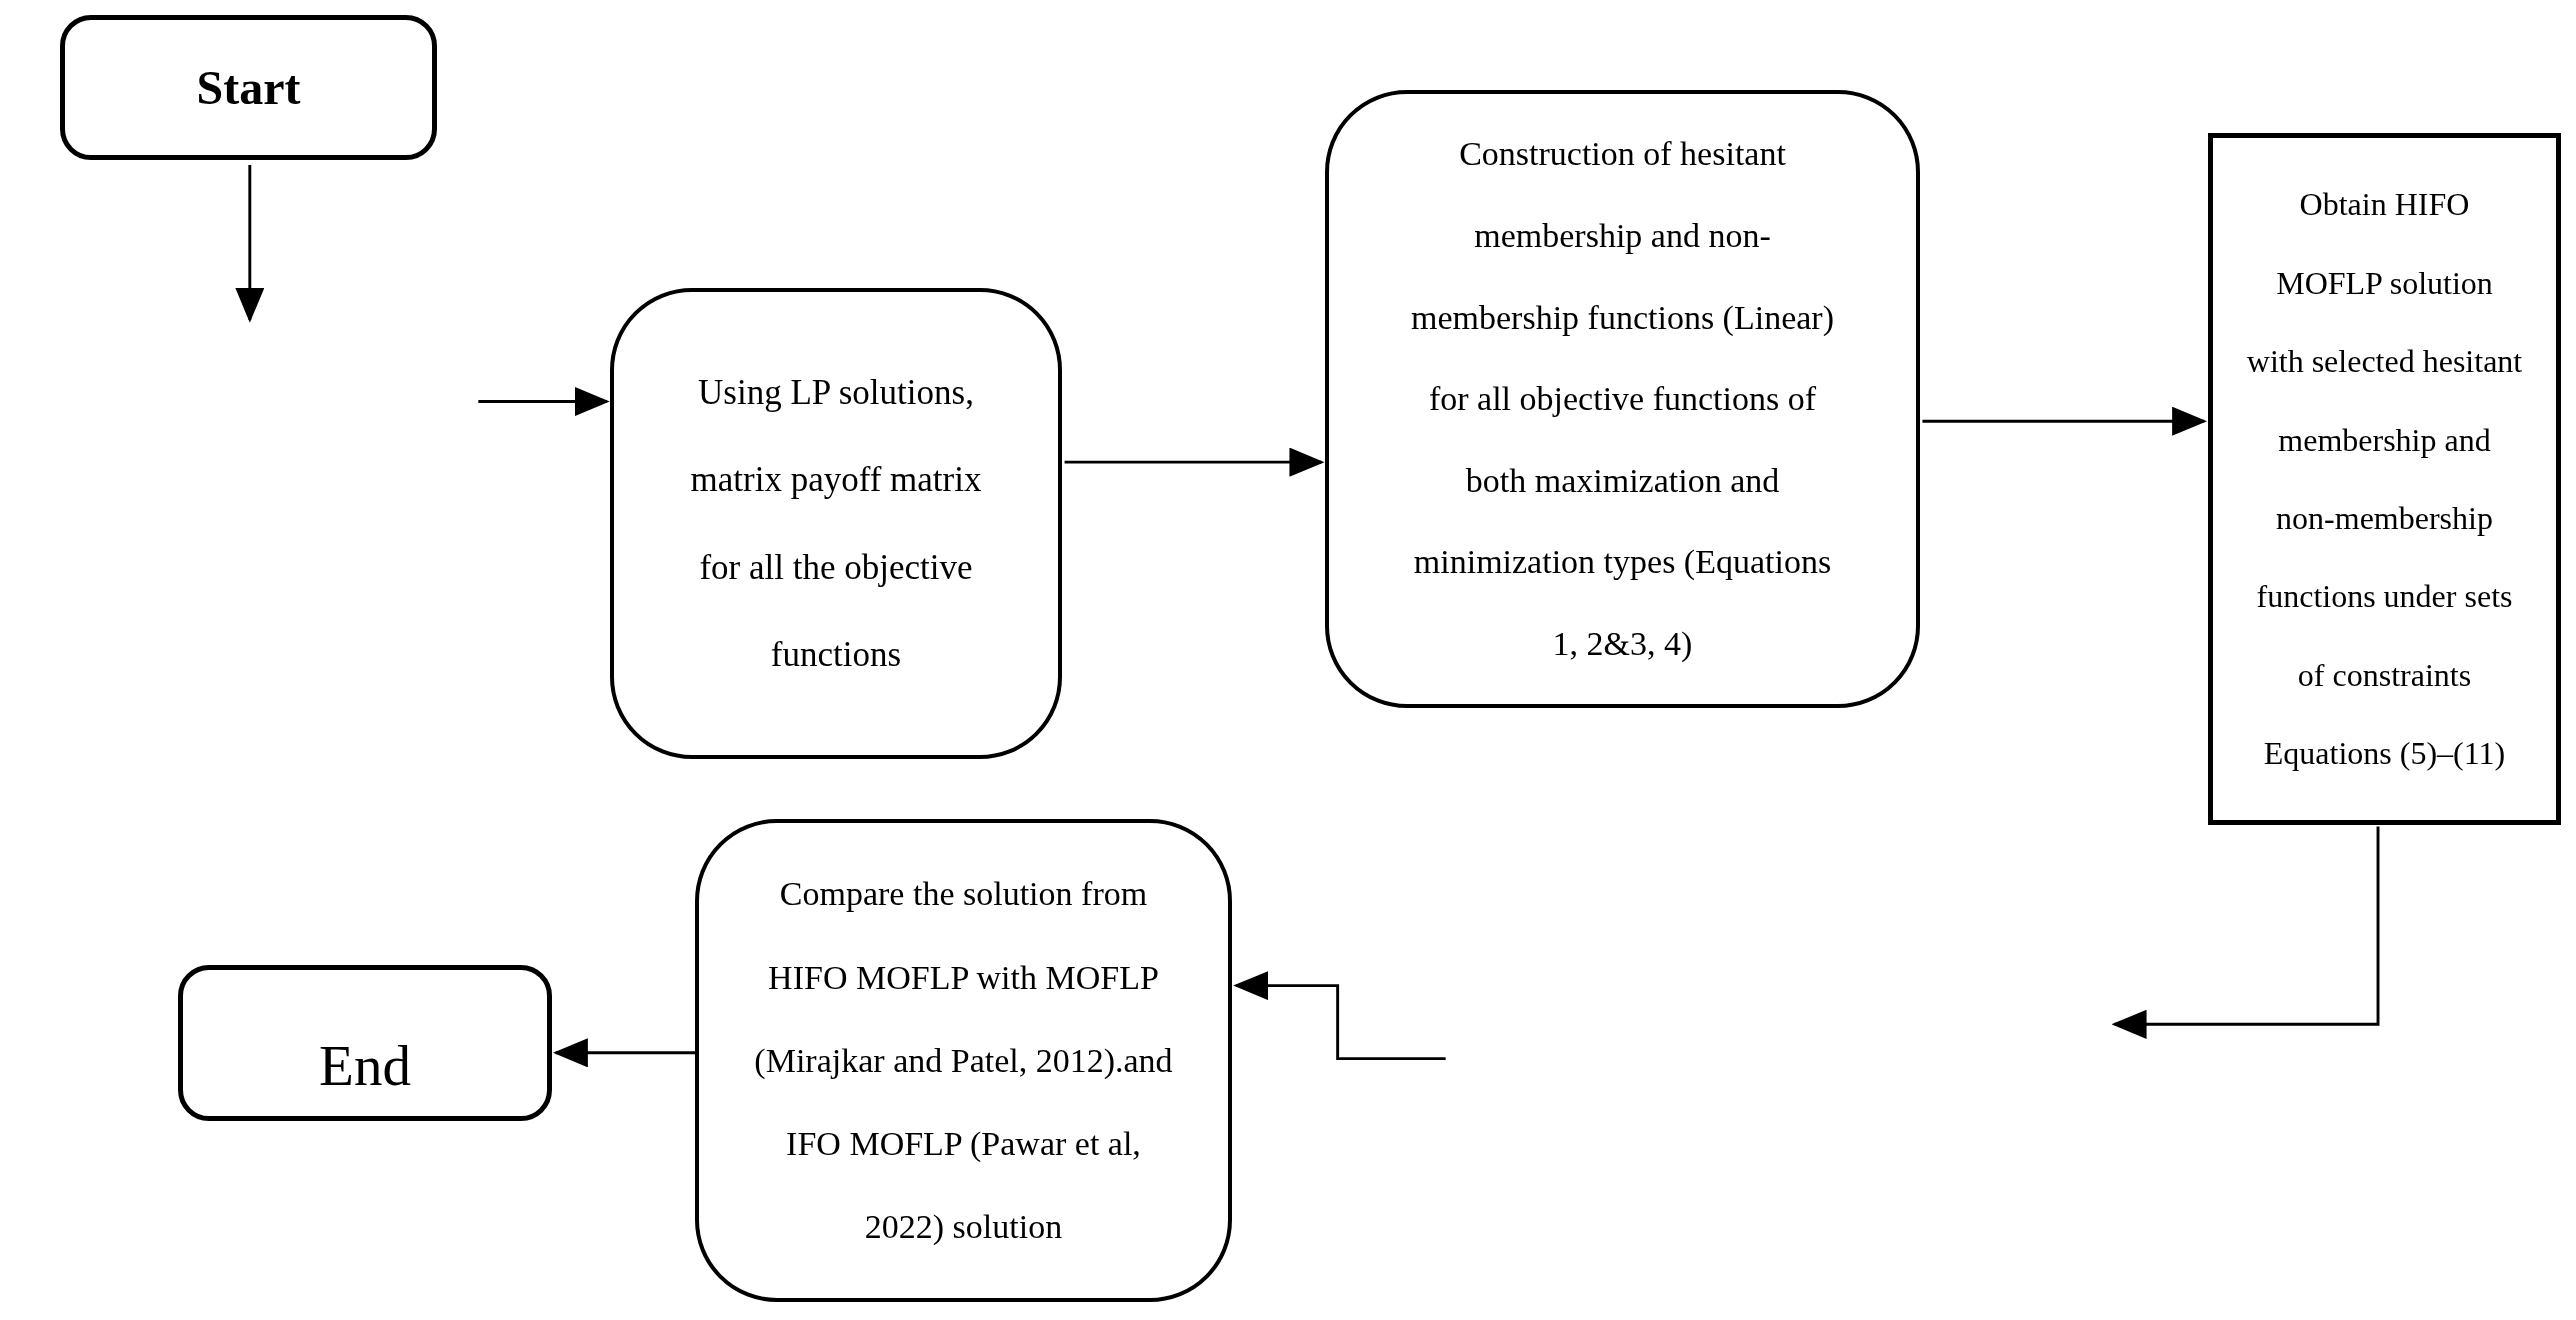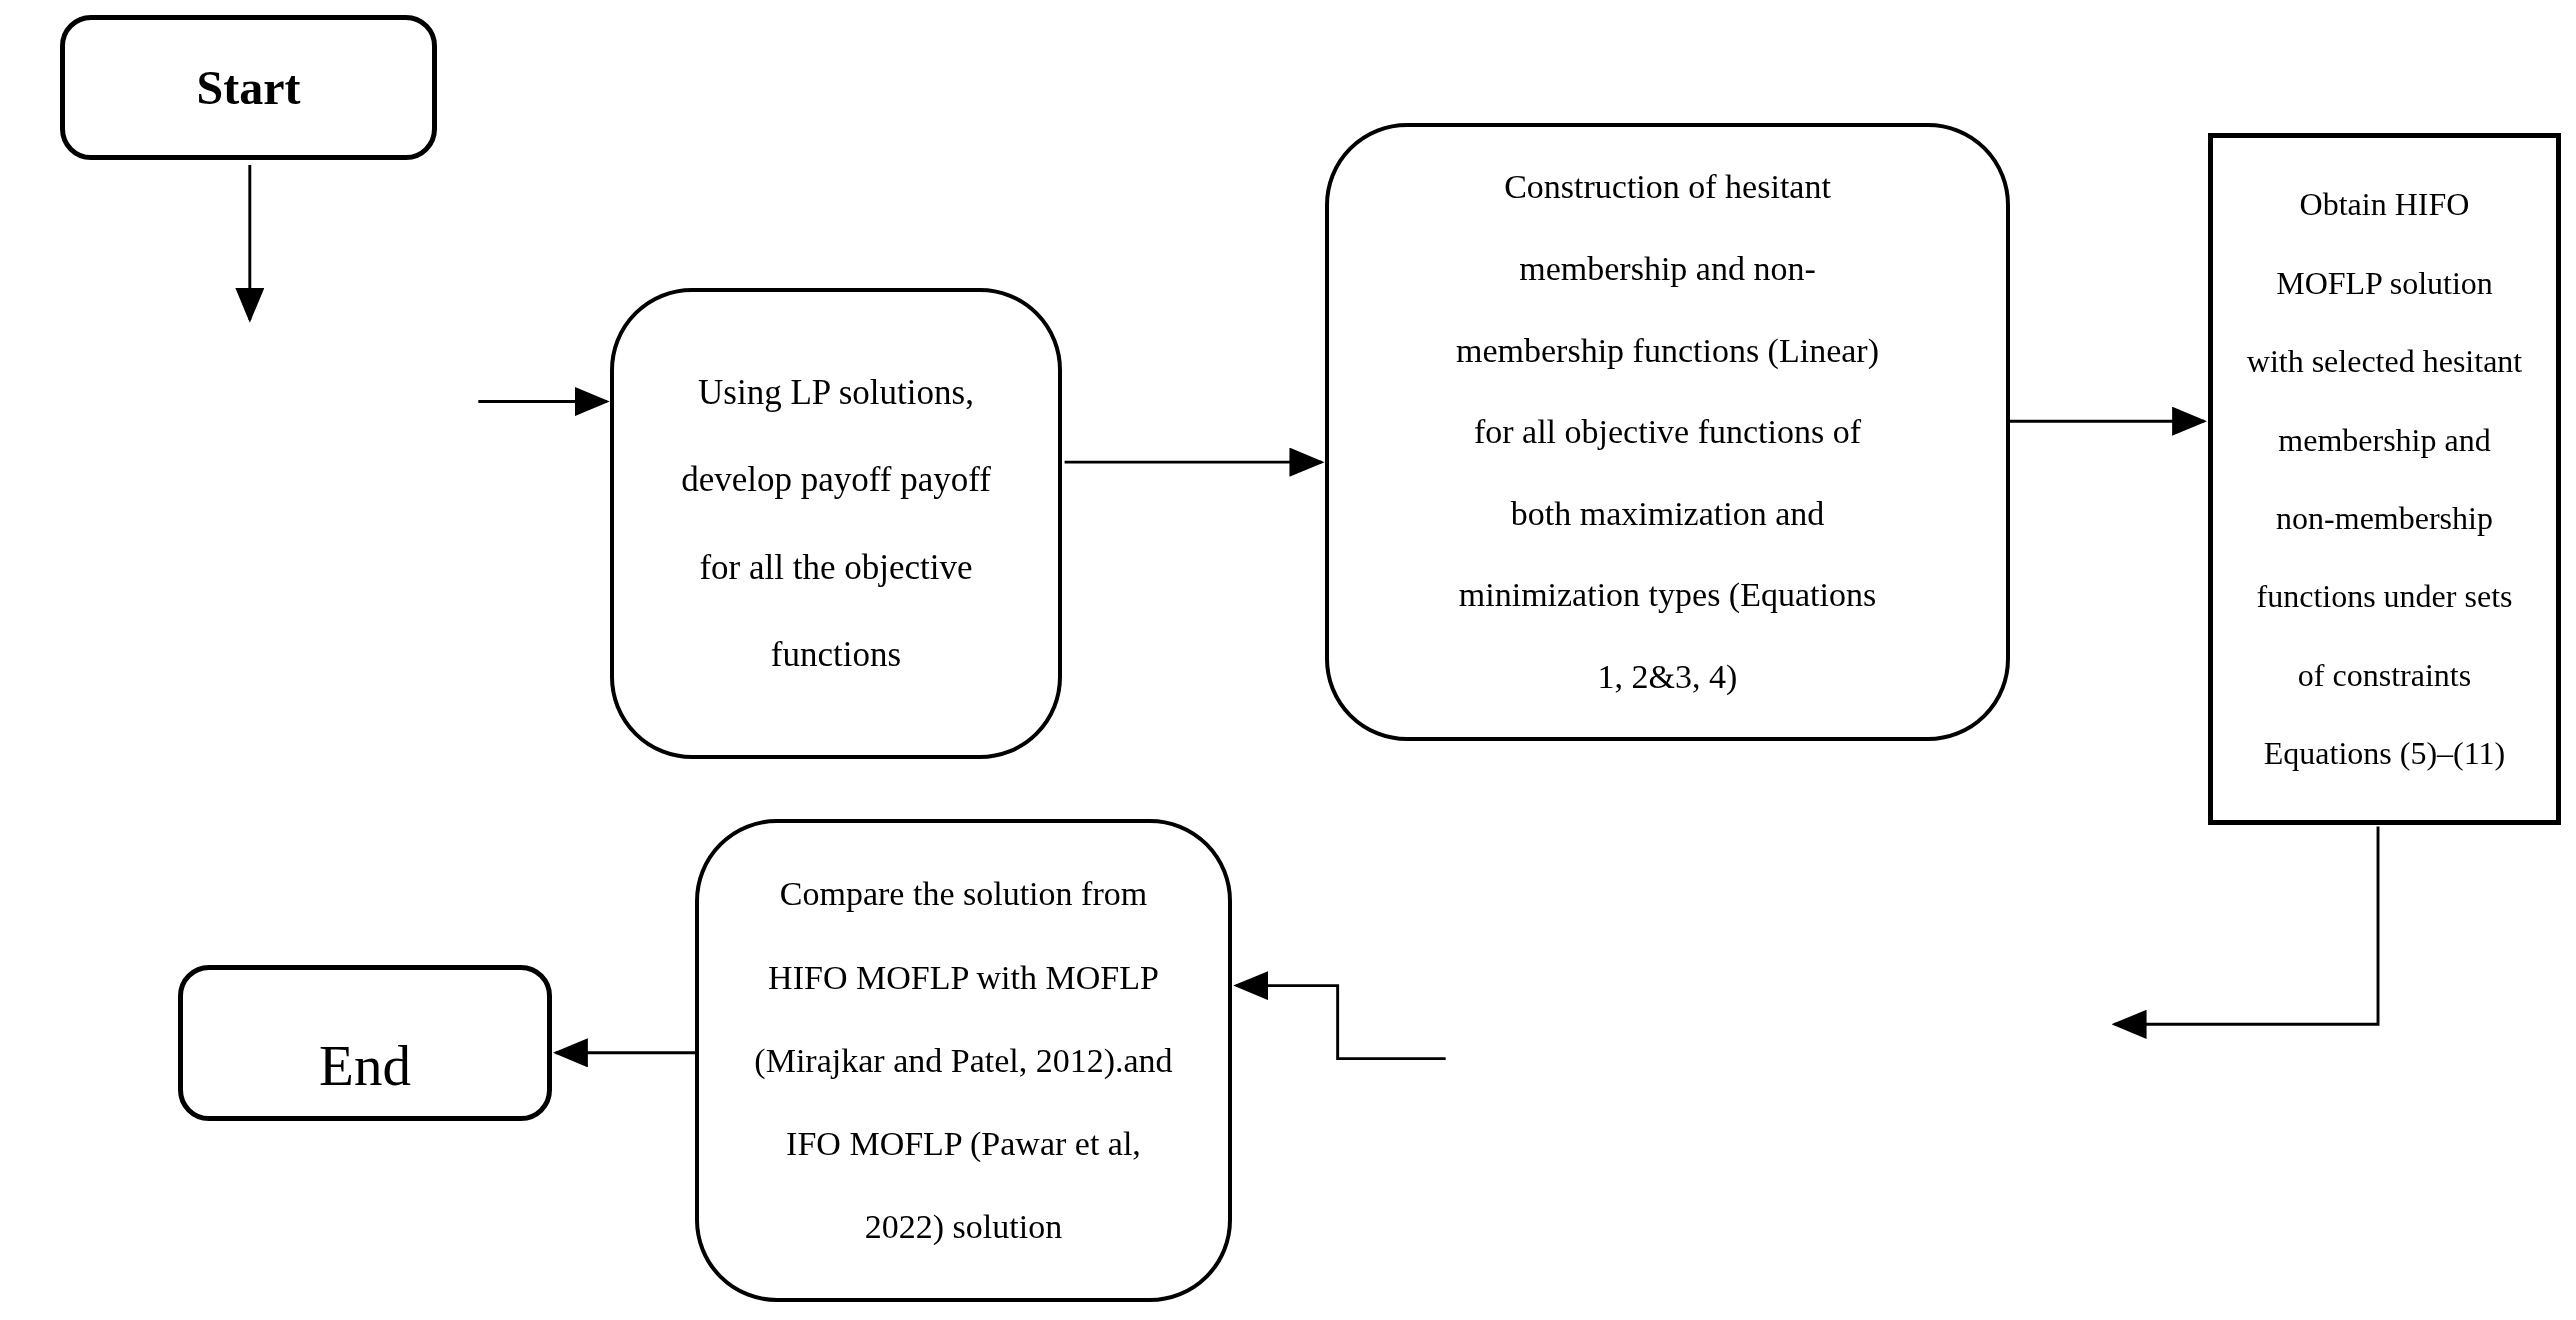--- a/index.html
+++ b/index.html
@@ -27,21 +27,21 @@
   #node-start{left:60px;top:15.3px;width:377px;height:145px;border-radius:31px;border-width:5.1px;}
   #node-start .txt{font-size:48px;font-weight:bold;line-height:1.2;}
   #node-end{left:178px;top:965px;width:374px;height:156px;border-radius:31px;border-width:5.1px;}
   #node-end .txt{font-size:57px;line-height:1.2;margin-top:46px;}
   
   .rounded{border-radius:82px;}
   #node-lp{left:25px;top:324px;width:451px;height:461px;}
   #node-lp .txt{font-size:35px;line-height:2.4;}
   #node-payoff{left:610px;top:288px;width:452px;height:471px;}
   #node-payoff .txt{font-size:35px;line-height:2.5;}
-  #node-construct{left:1325px;top:123px;width:685px;height:618px;}
+  #node-construct{left:1325px;top:90px;width:595px;height:618px;}
   #node-construct .txt{font-size:34px;line-height:2.4;}
   #node-compare{left:695px;top:819px;width:537px;height:483px;}
   #node-compare .txt{font-size:34px;line-height:2.45;}
   
   .rect{border-radius:0;border-width:5.8px;}
   #node-hifo{left:2208px;top:133px;width:353px;height:692px;}
   #node-hifo .txt{font-size:32px;line-height:2.45;}
   #node-values{left:1444px;top:917px;width:667px;height:391px;}
   #node-values .txt{font-size:31px;line-height:2.65;}
   
@@ -68,21 +68,21 @@
     <line x1="955" y1="1442" x2="761" y2="1442" marker-end="url(#ah)"></line>
   </svg>
 
   <div class="node" id="node-start">
     <span class="txt">Start</span>
   </div>
 
 
   <div class="node rounded" id="node-payoff">
     <span class="txt">Using LP solutions,
-develop payoff payoff
+matrix payoff matrix
 for all the objective
 functions</span>
   </div>
 
   <div class="node rounded" id="node-construct">
     <span class="txt">Construction of hesitant
 membership and non-
 membership functions (Linear)
 for all objective functions of
 both maximization and

